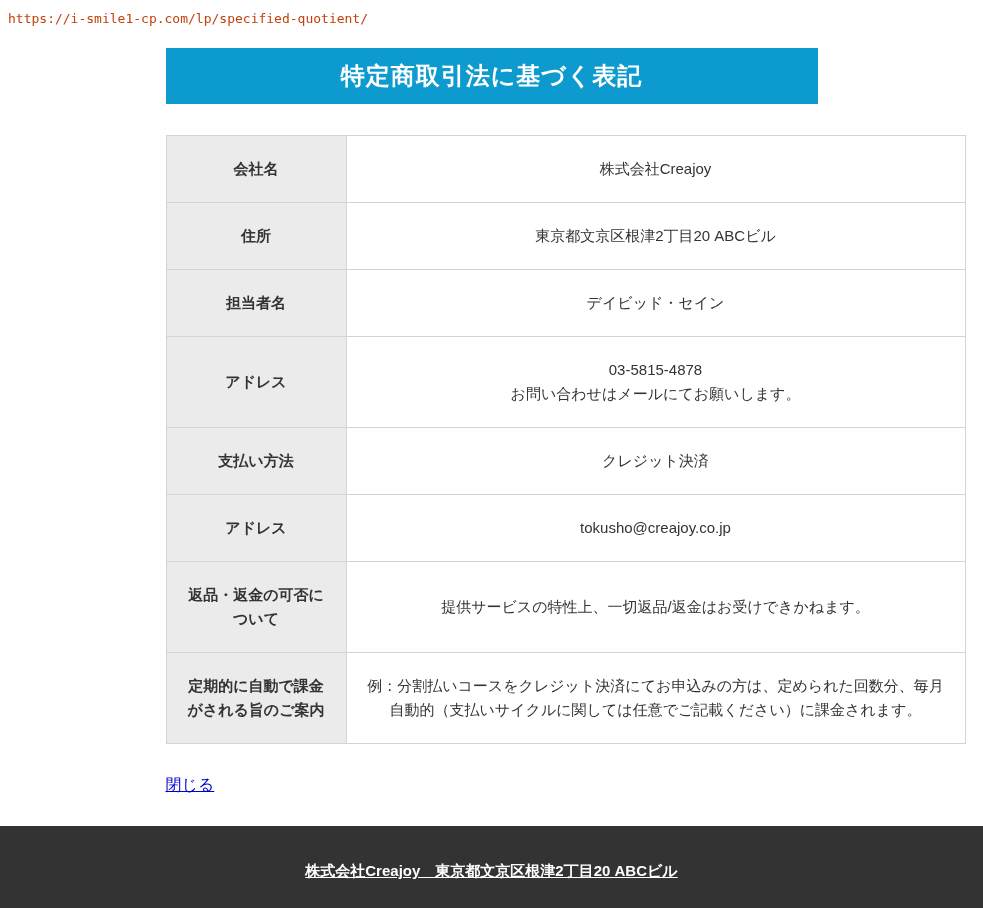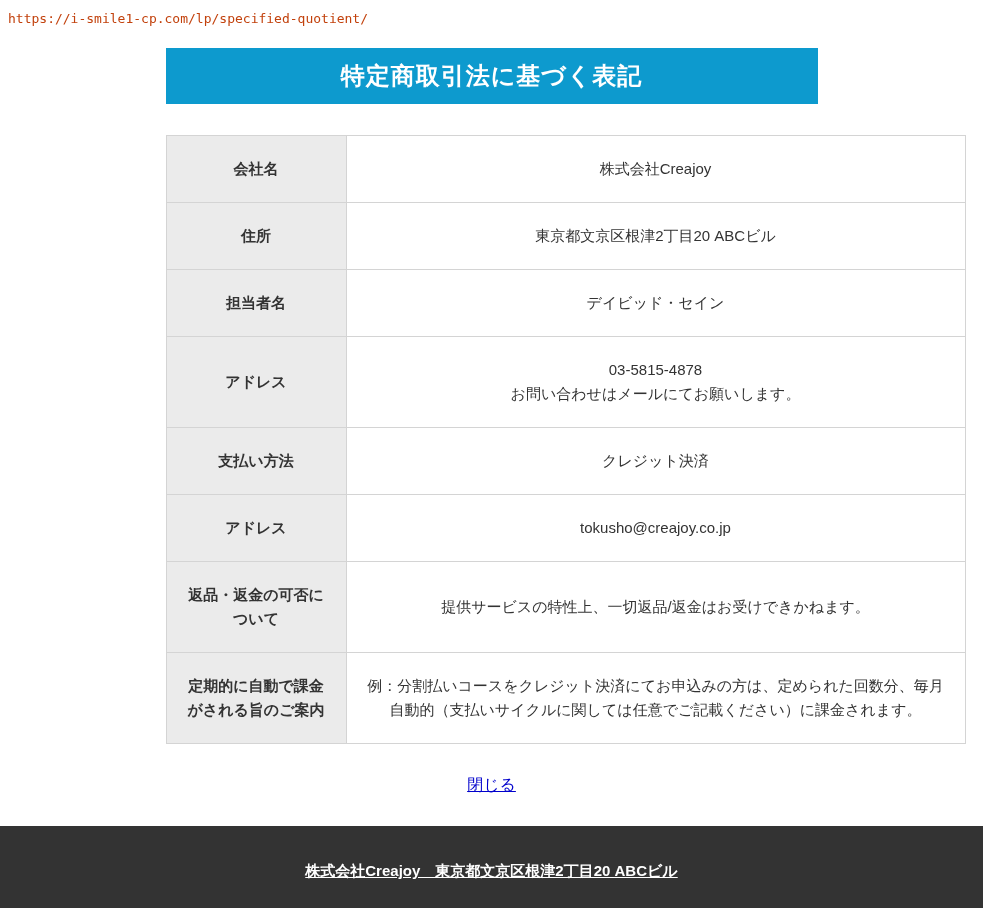--- a/index.html
+++ b/index.html
@@ -68,21 +68,20 @@
     color: var(--text);
   }
   table.spec td {
     background: #ffffff;
     text-align: center;
     white-space: pre-line;
     color: var(--text);
   }
   .close-wrap {
     margin-top: 30px;
-    text-align: center;
     line-height: 22px;
   }
   .close-link {
     color: var(--link);
     font-size: 16px;
     text-decoration: underline;
     cursor: pointer;
   }
   footer {
     margin-top: 30px;

